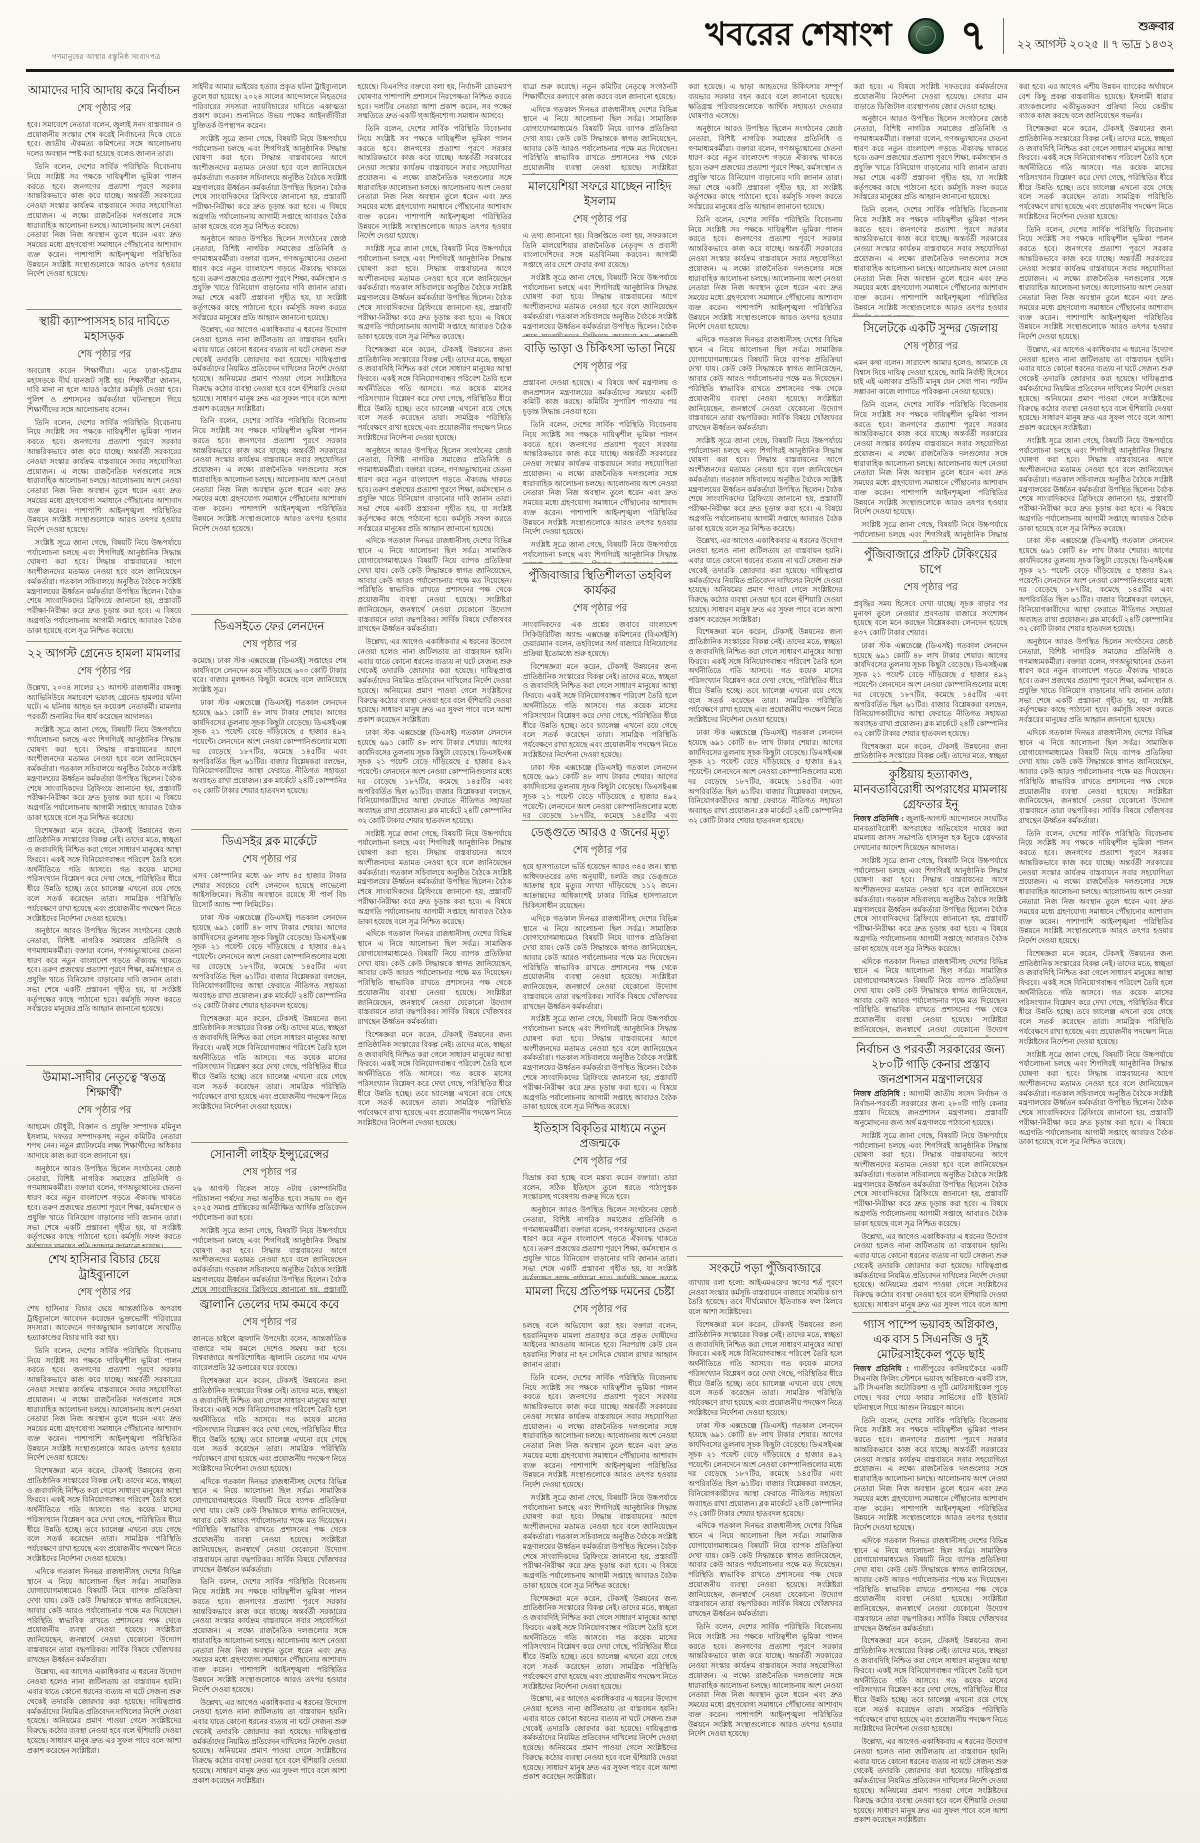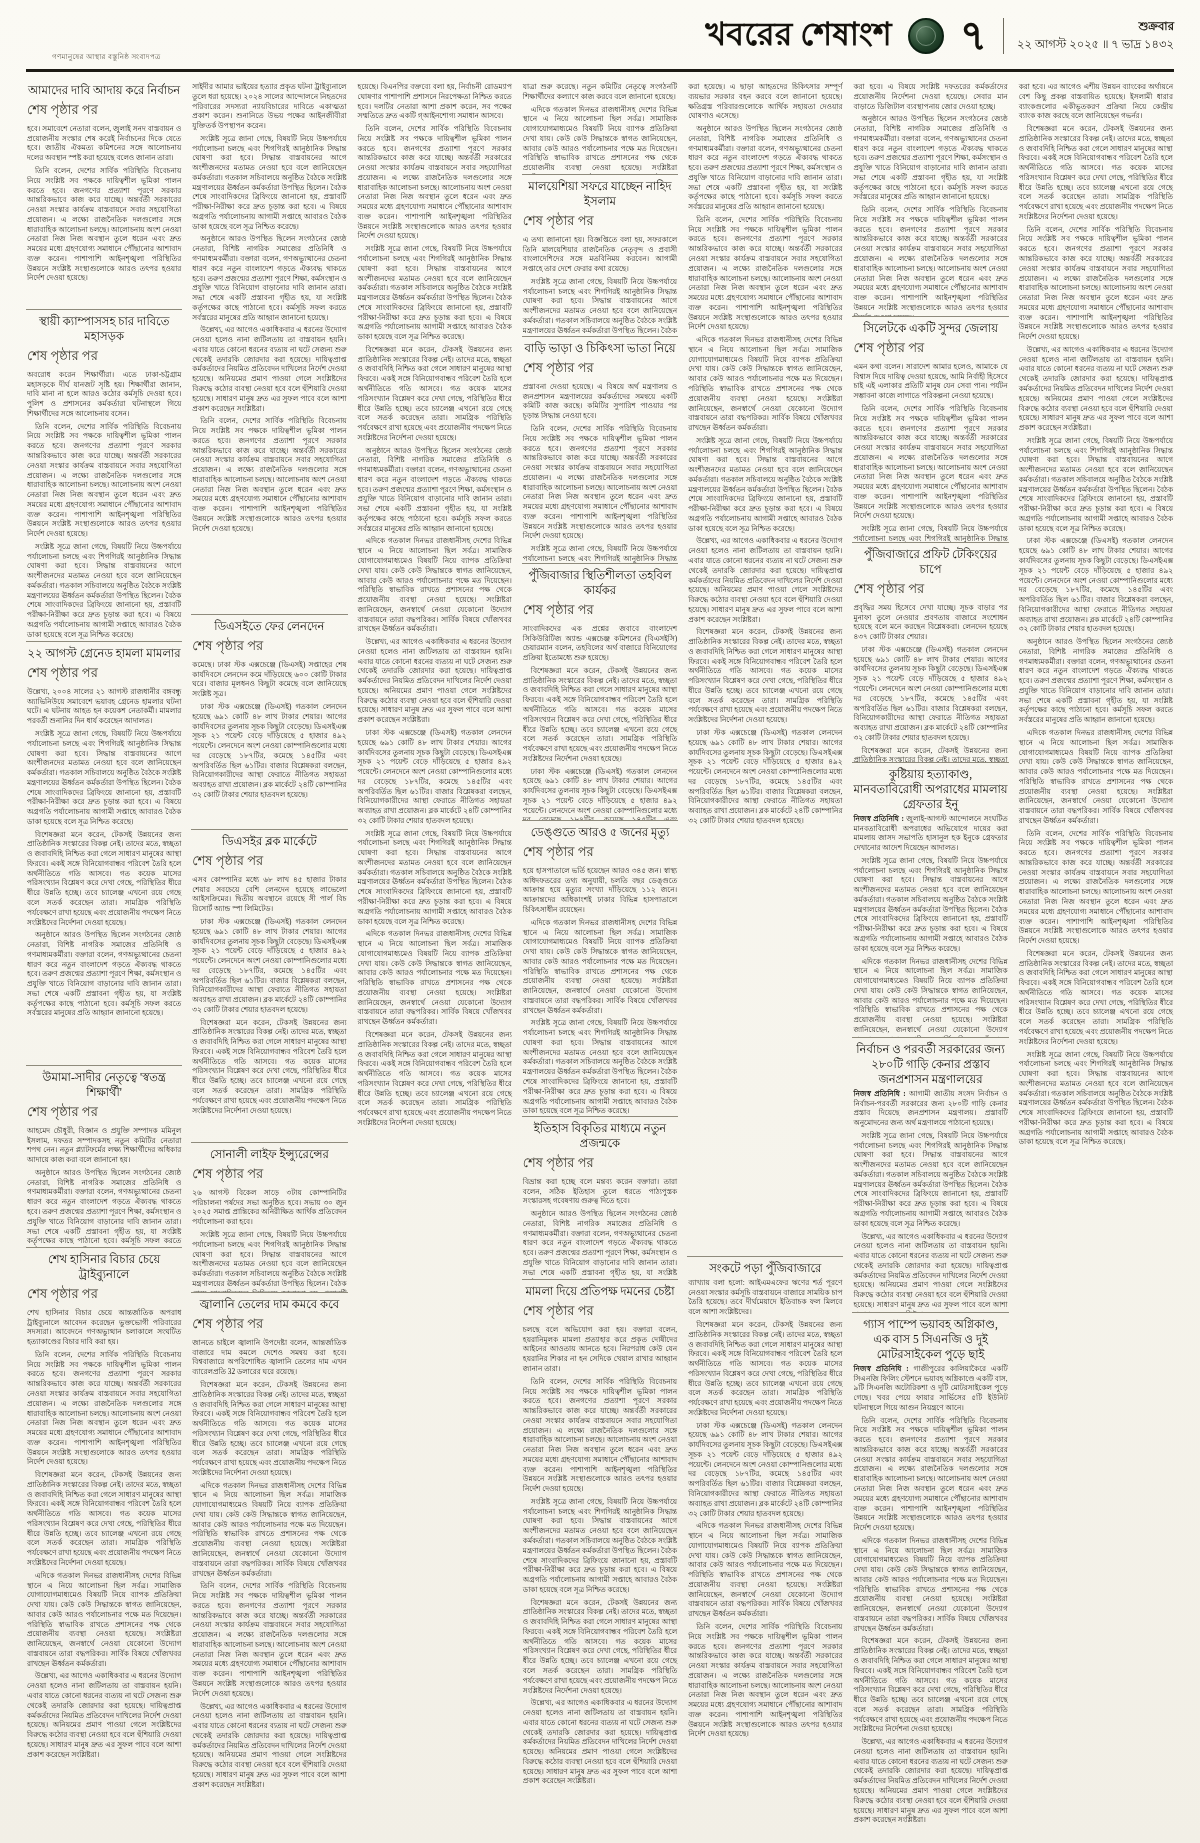--- a/index.html
+++ b/index.html
@@ -20,21 +20,21 @@
   .emblem::after{content:"";position:absolute;inset:6px;border-radius:50%;border:1px solid #9db3a0;opacity:.6}
   .page-number{font-size:42px;font-weight:bold;line-height:1;color:#14120c}
   .date-block{font-size:11.5px;text-align:right;line-height:1.55;border-left:1px solid #6d695c;padding-left:13px;color:#201d14}
   .date-block .weekday{font-weight:bold}
   
   main.columns{display:grid;grid-template-columns:repeat(7,1fr);gap:9px;margin-top:7px;height:1748px;overflow:hidden}
   .col{overflow:hidden}
   .art{overflow:hidden;padding:3px 1px 4px}
   .art + .art{border-top:1px solid #8f8b7c}
   .hl{font-size:11.5px;line-height:1.3;text-align:center;font-weight:normal;color:#14120c;margin:1px 0 2px}
-  .cont{font-size:13px;text-align:left;color:#3a372c;margin-bottom:3px}
+  .cont{font-size:10px;text-align:center;color:#3a372c;margin-bottom:3px}
   p.body{font-size:7.3px;line-height:1.34;text-align:justify;color:#23211a;margin-bottom:3px;text-indent:8px}
   p.body.noindent{text-indent:0}
   .rep{font-weight:bold}
 </style>
 </head>
 <body>
 
 <div class="page">
 
   <header class="masthead-bar">

